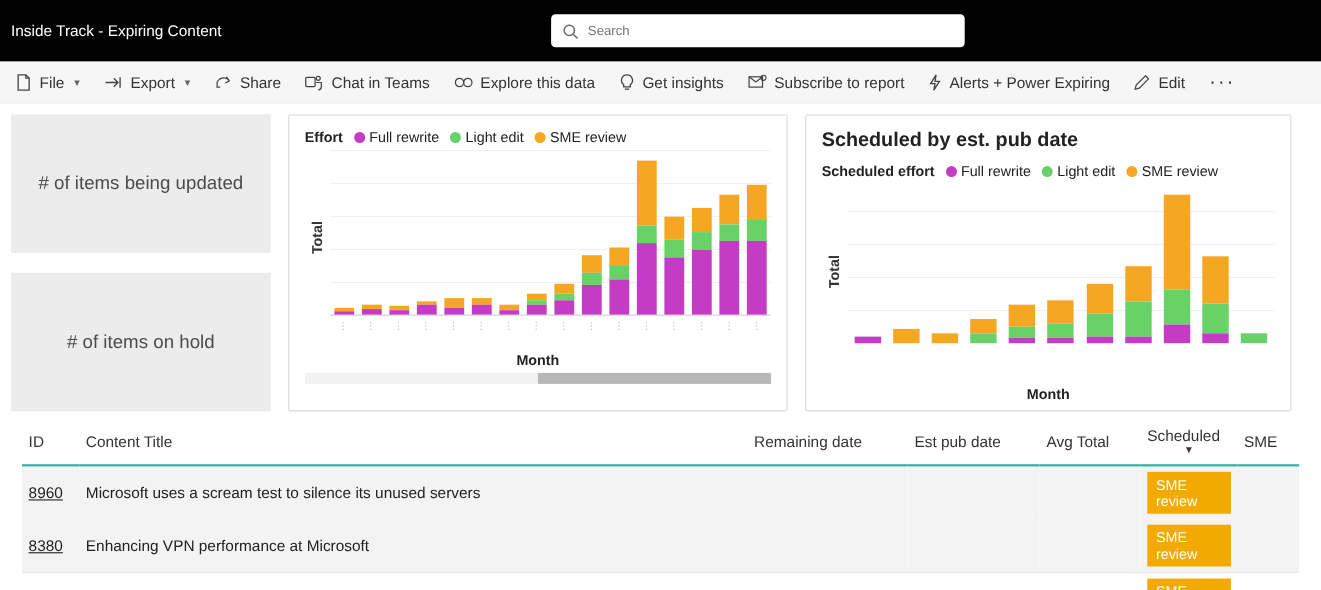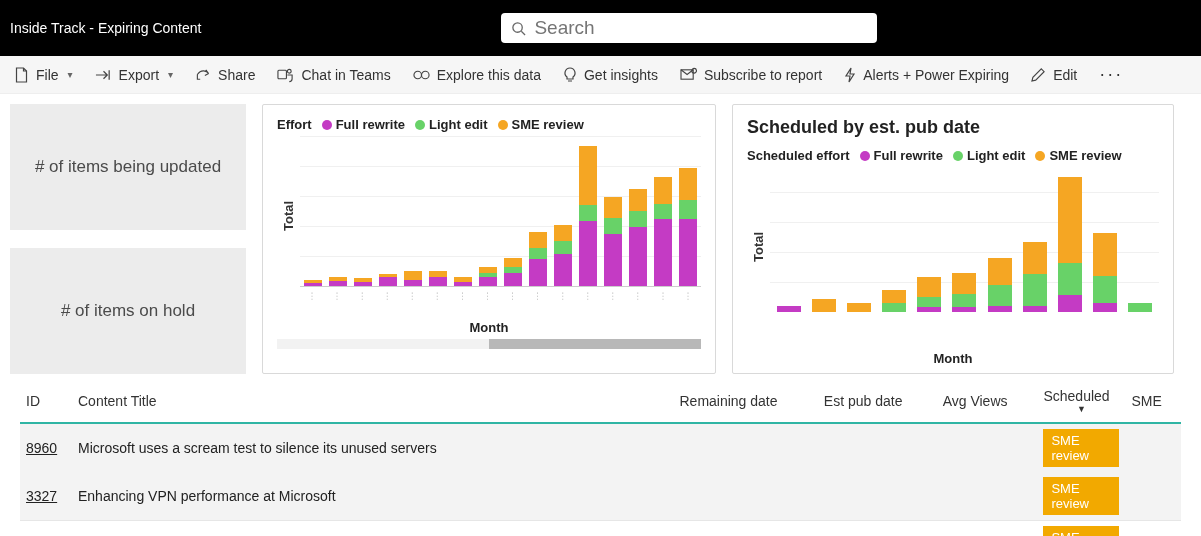--- a/index.html
+++ b/index.html
@@ -2,38 +2,38 @@
 <html><head>
 <meta charset="utf-8">
 <style>
   * { box-sizing: border-box; margin: 0; padding: 0; }
   body { font-family: "Segoe UI", Arial, sans-serif; font-size: 13px; color: #222; background: #fff; width: 1201px; }
   
   .topbar { background: #000; color: #fff; height: 56px; display: flex; align-items: center; padding: 0 10px; }
   .topbar-title { font-size: 14px; font-weight: 400; }
   .searchbox { margin-left: 300px; background: #fff; border-radius: 4px; width: 376px; height: 30px; display: flex; align-items: center; padding: 0 10px; color: #666; }
   .searchbox svg { margin-right: 8px; flex-shrink: 0; }
-  .searchbox input { border: none; outline: none; font-size: 19px; color: #0369a1; width: 100%; background: transparent; }
+  .searchbox input { border: none; outline: none; font-size: 12px; color: #0369a1; width: 100%; background: transparent; }
   
   .toolbar { background: #f6f6f6; height: 38px; border-bottom: 1px solid #eee; display: flex; align-items: center; padding: 0 14px; gap: 22px; font-size: 14px; color: #333; }
   .tbtn { display: flex; align-items: center; gap: 7px; cursor: pointer; }
   .tbtn svg { flex-shrink: 0; }
   .chev { font-size: 10px; color: #666; margin-left: 2px; }
   .ellipsis { font-size: 18px; letter-spacing: 2px; cursor: pointer; color: #333; }
   
   .main { display: flex; padding: 10px 10px 0 10px; gap: 16px; }
   .leftcol { width: 236px; display: flex; flex-direction: column; gap: 18px; }
   .card-gray { background: #ececec; height: 126px; display: flex; align-items: center; justify-content: center; color: #4b4b4b; font-size: 17px; text-align: center; padding: 0 18px; }
   .chart-card { border: 1px solid #d9d9d9; border-radius: 2px; padding: 12px 14px 6px 14px; position: relative; }
   .chart-card.c1 { width: 454px; }
   .chart-card.c2 { width: 442px; }
   .chart-title { font-size: 18px; font-weight: 600; color: #222; margin-bottom: 10px; }
   .legend { display: flex; align-items: center; gap: 10px; font-size: 13px; margin-bottom: 4px; flex-wrap: wrap; }
   .legend-lead { font-weight: 700; }
-  .lg { display: flex; align-items: center; gap: 4px; font-weight: bold; }
+  .lg { display: flex; align-items: center; gap: 4px; }
   .dot { width: 10px; height: 10px; border-radius: 50%; display: inline-block; }
   .plot-wrap { display: flex; height: 160px; }
   .yaxis { writing-mode: vertical-rl; transform: rotate(180deg); text-align: center; font-size: 13px; font-weight: 600; color: #333; padding: 0 4px; }
   .plot { flex: 1; position: relative; display: flex; align-items: flex-end; justify-content: space-around; padding: 10px 4px 0 4px; gap: 6px; background: repeating-linear-gradient(to top, transparent 0, transparent 29px, #f0f0f0 29px, #f0f0f0 30px); }
   .bar { width: 18px; display: flex; flex-direction: column-reverse; }
   .seg { width: 100%; }
   .dots-row { border-top: 1px solid #ccc; display: flex; justify-content: space-around; padding-top: 4px; }
   .tickdots { color: #bbb; font-size: 9px; letter-spacing: 1px; }
   .xaxis { text-align: center; font-size: 13px; font-weight: 600; margin-top: 24px; }
   .hscroll { height: 10px; display: flex; margin-top: 4px; }
@@ -356,37 +356,37 @@
 </div>
 
 <div class="table-wrap">
   <table>
     <thead>
       <tr>
         <th class="col-id"><span>ID</span></th>
         <th><span>Content Title</span></th>
         <th><span>Remaining date</span></th>
         <th><span>Est pub date</span></th>
-        <th><span>Avg Views</span></th>
+        <th><span>Avg Total</span></th>
         <th class="col-sched"><span>Scheduled</span><span class="sort-ind">▼</span></th>
         <th><span>SME</span></th>
       </tr>
     </thead>
     <tbody id="tbody">
         <tr class="striped">
           <td><span class="idlink">8960</span></td>
           <td>Microsoft uses a scream test to silence its unused servers</td>
           <td></td>
           <td></td>
           <td></td>
           <td><span class="badge">SME review</span></td>
           <td></td>
         </tr>
         <tr class="striped">
-          <td><span class="idlink">3327</span></td>
+          <td><span class="idlink">8380</span></td>
           <td>Enhancing VPN performance at Microsoft</td>
           <td></td>
           <td></td>
           <td></td>
           <td><span class="badge">SME review</span></td>
           <td></td>
         </tr>
         <tr class="hr">
           <td></td>
           <td>Using Azure Multi-Factor Authentication at Microsoft to enhance security</td>

